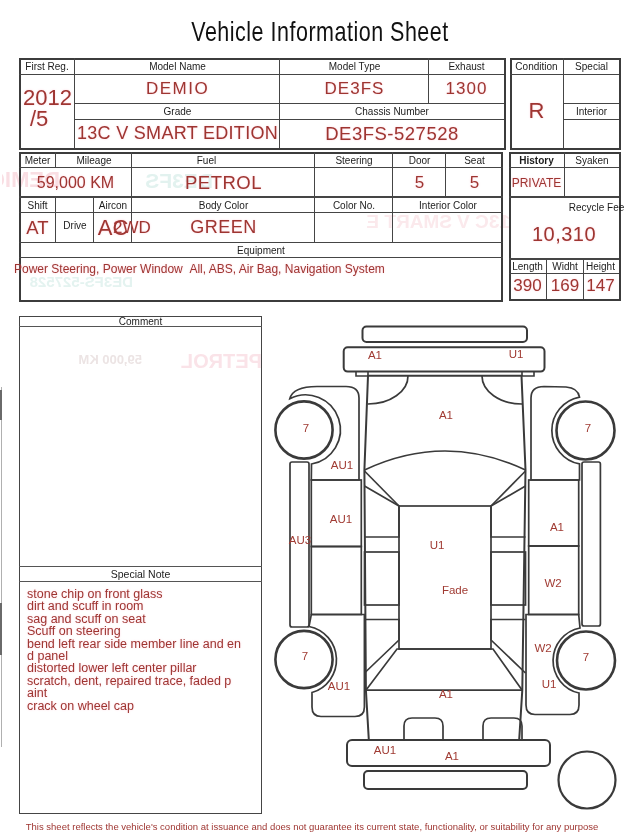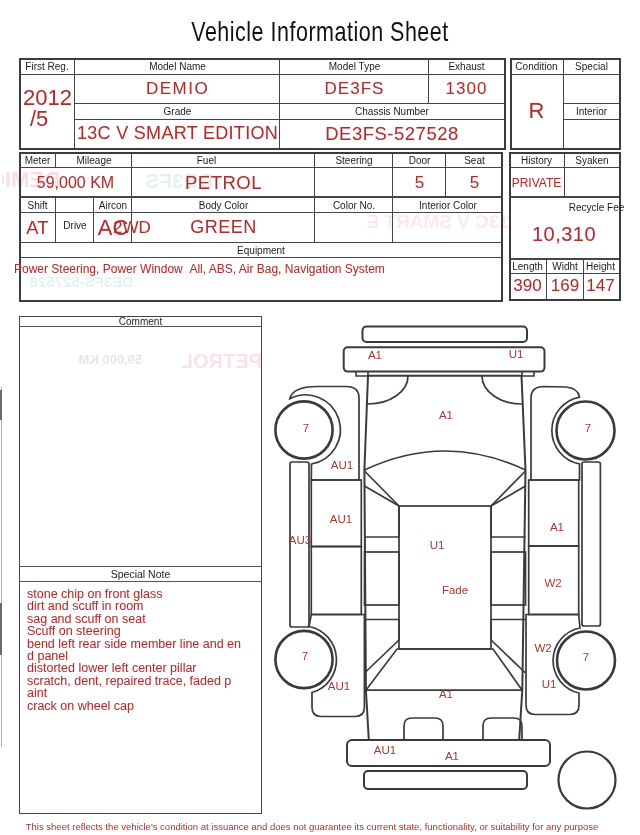--- a/index.html
+++ b/index.html
@@ -138,21 +138,21 @@
 
 <div class="abs" style="left:509px;top:152px;width:108px;height:145px;border:2px solid #3c3c3c;"></div>
 <div class="bl" style="left:509px;top:167px;width:110px;height:1px;"></div>
 <div class="bl" style="left:509px;top:196px;width:110px;height:2px;"></div>
 <div class="bl" style="left:509px;top:258px;width:110px;height:2px;"></div>
 <div class="bl" style="left:509px;top:273px;width:110px;height:1px;"></div>
 <div class="bl" style="left:564px;top:152px;width:1px;height:46px;"></div>
 <div class="bl" style="left:546px;top:259px;width:1px;height:40px;"></div>
 <div class="bl" style="left:583px;top:259px;width:1px;height:40px;"></div>
 
-<div class="cell lbl" style="left:509px;top:153px;width:55px;height:14px;">History</div>
+<div class="cell lbl" style="left:509px;top:153px;width:55px;height:14px;font-weight:bold;">History</div>
 
 <div class="cell lbl" style="left:565px;top:153px;width:54px;height:14px;">Syaken</div>
 
 <div class="cell val" style="left:509px;top:168px;width:55px;height:29px;font-size:12px;">PRIVATE</div>
 
 <div class="cell lbl" style="left:509px;top:200px;width:125px;height:14px;padding-left:25px;">Recycle Fee</div>
 
 <div class="cell val" style="left:509px;top:216px;width:110px;height:36px;font-size:20px;letter-spacing:0.5px;">10,310</div>
 
 <div class="cell lbl" style="left:509px;top:260px;width:37px;height:13px;">Length</div>

